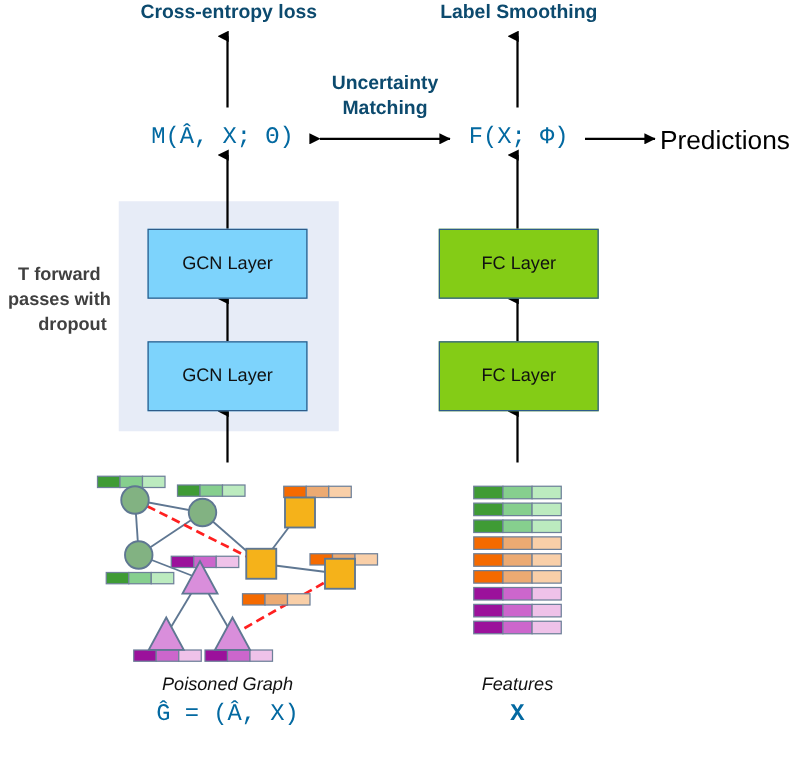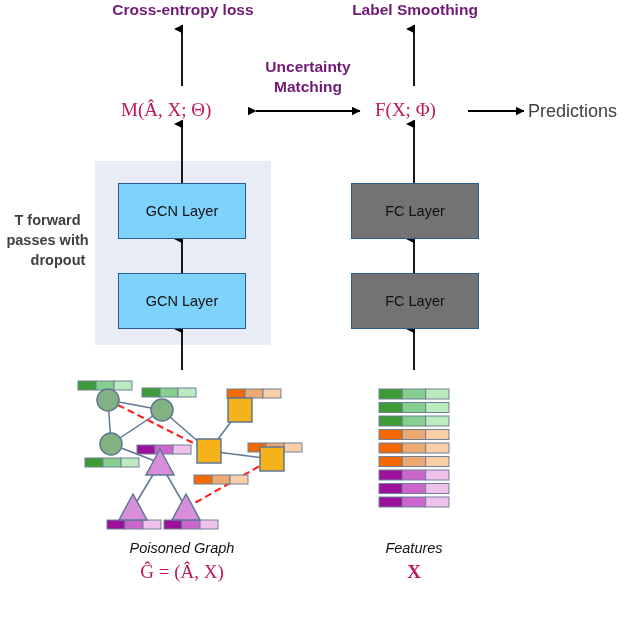--- a/index.html
+++ b/index.html
@@ -19,40 +19,40 @@
     left: 0; top: 0;
     width: 640px;
     height: 618px;
   }
   .lbl {
     position: absolute;
     white-space: pre;
     line-height: 1.15;
   }
   .red-label {
-    color: #701a75;
+    color: #0c4a6e;
     font-weight: 700;
     font-size: 15.5px;
     text-align: center;
   }
   .blue-label {
     color: #404040;
     font-weight: 700;
     font-size: 14.5px;
     text-align: center;
   }
   .math {
-    font-family: Liberation Serif, serif;
-    color: #be185d;
+    font-family: Liberation Mono, monospace;
+    color: #0369a1;
     font-size: 19px;
     white-space: pre;
   }
   .plain {
-    color: #404040;
-    font-size: 18px;
+    color: #000000;
+    font-size: 21px;
     text-align: center;
   }
   .boxlabel {
     color: #111111;
     font-size: 14.5px;
     text-align: center;
   }
   .caption {
     color: #111111;
     font-size: 14.5px;
@@ -61,21 +61,21 @@
   }
   .nodebox {
     position: absolute;
     box-sizing: border-box;
   }
   .gcn-box {
     background: #7dd3fc;
     border: 1.4px solid #2E5C8A;
   }
   .fc-box {
-    background: #737373;
+    background: #84cc16;
     border: 1.4px solid #2E5C8A;
   }
   .box-text {
     position: absolute;
     left: 0; right: 0;
     top: 50%;
     transform: translateY(-50%);
     text-align: center;
   }
 </style>

